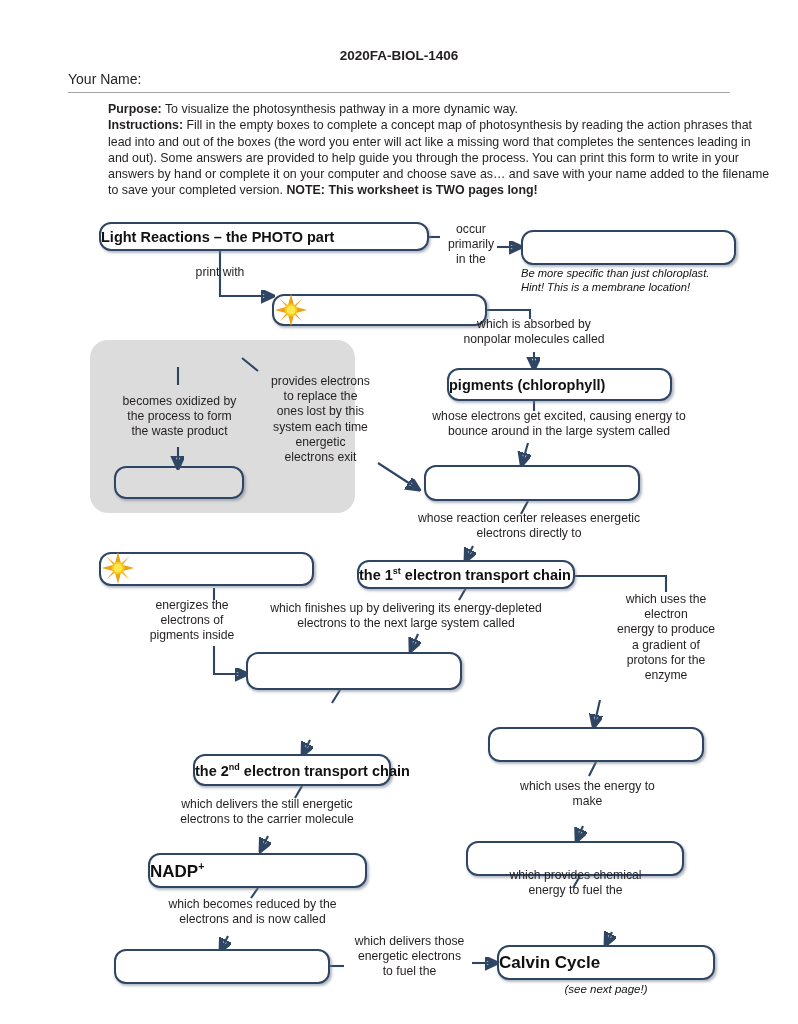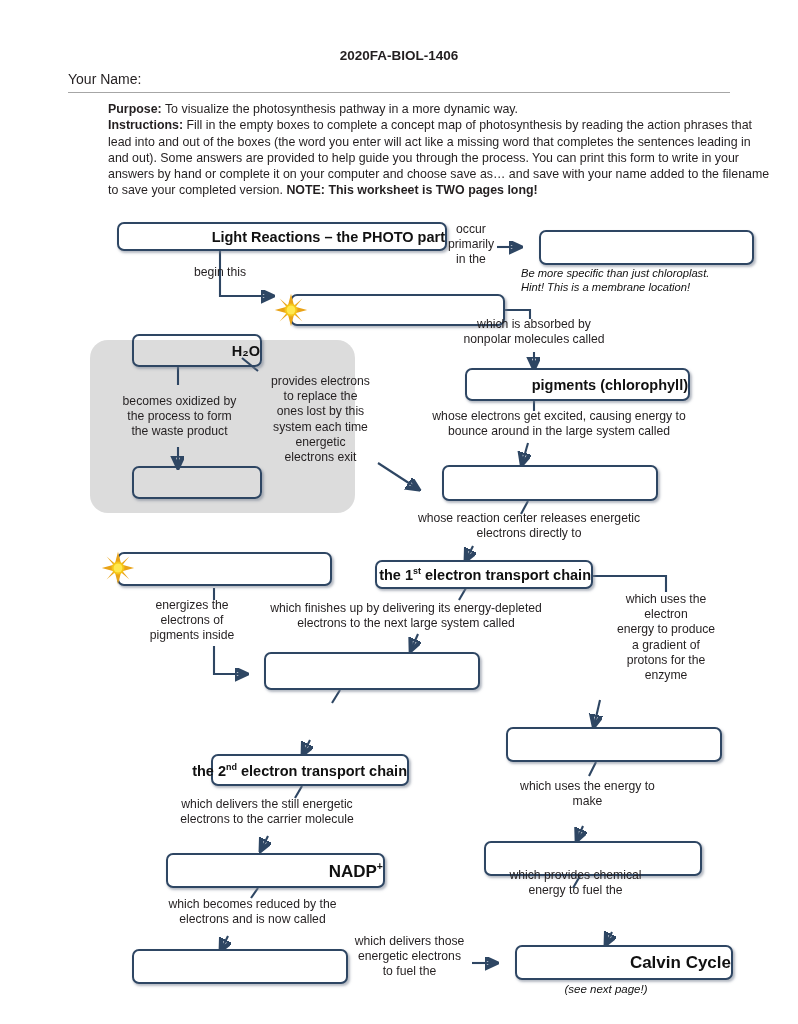--- a/index.html
+++ b/index.html
@@ -28,24 +28,24 @@
   }
   .para{
     position:absolute;left:68px;top:101px;width:665px;
     font-size:12.4px;line-height:16.3px;text-align:left;margin-left:40px;
   }
   .para b{font-weight:bold;}
 
   
   .box{
     position:absolute;box-sizing:border-box;
-    border:2.2px solid #2e4663;border-radius:7px;
+    border:2.2px solid #2e4663;border-radius:12px;
     background:#ffffff;
     box-shadow:1.5px 2px 2.5px rgba(120,130,145,.55);
-    display:flex;align-items:center;justify-content:flex-end;margin-left:18px;
+    display:flex;align-items:center;justify-content:flex-start;
   }
   .box .lbl{
     font-size:14.5px;font-weight:bold;color:#111;white-space:nowrap;
   }
   .box.ghost{background:transparent;}
 
   .graypanel{
     position:absolute;background:#dcdcdc;border-radius:18px;
   }
 
@@ -187,23 +187,20 @@
       </g>
       <circle r="7.6" fill="#f5c518"></circle>
       <circle r="5.2" fill="#ffe84d"></circle>
     </g>
   </svg>
 
   <div class="box" style="left:447px;top:368px;width:225px;height:33px;">
     <span class="lbl">pigments (chlorophyll)</span>
   </div>
 
-  <div class="box ghost" style="left:114px;top:334px;width:130px;height:33px;">
-    <span class="lbl">H₂O</span>
-  </div>
 
   <div class="box ghost empty" style="left:114px;top:466px;width:130px;height:33px;">
     
   </div>
 
   <div class="box empty" style="left:424px;top:465px;width:216px;height:36px;">
     
   </div>
 
   <div class="box empty" style="left:99px;top:552px;width:215px;height:34px;">
@@ -255,21 +252,21 @@
   </div>
 
   <div class="box" style="left:497px;top:945px;width:218px;height:35px;">
     <span class="lbl" style="font-size:17px;">Calvin Cycle</span>
   </div>
 
   <div class="phrase" style="left:436px;top:222px;width:70px;white-space:pre-line;">occur
 primarily
 in the</div>
 
-  <div class="phrase" style="left:160px;top:265px;width:120px;">begin this</div>
+  <div class="phrase" style="left:160px;top:265px;width:120px;">print with</div>
 
   <div class="hint" style="left:521px;top:267px;width:240px;white-space:pre-line;">Be more specific than just chloroplast.
 Hint! This is a membrane location!</div>
 
   <div class="phrase" style="left:434px;top:317px;width:200px;white-space:pre-line;">which is absorbed by
 nonpolar molecules called</div>
 
   <div class="phrase" style="left:414px;top:409px;width:290px;white-space:pre-line;">whose electrons get excited, causing energy to
 bounce around in the large system called</div>
 

